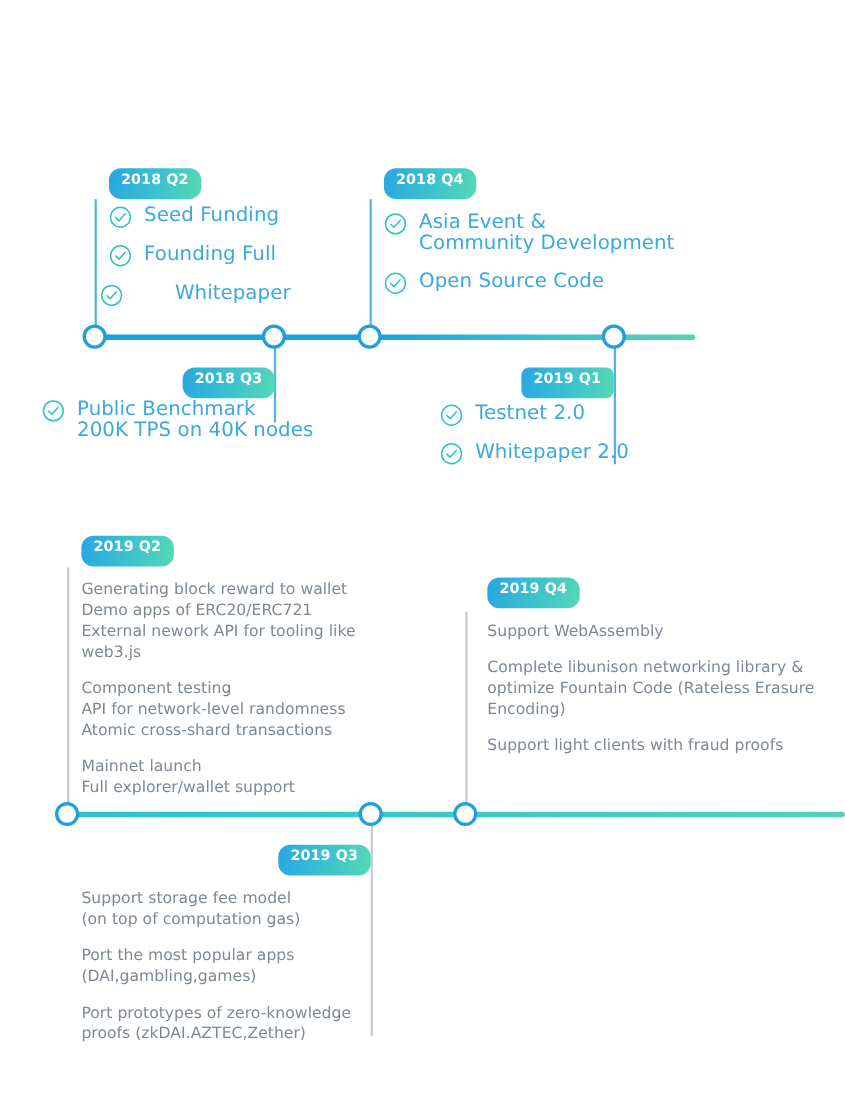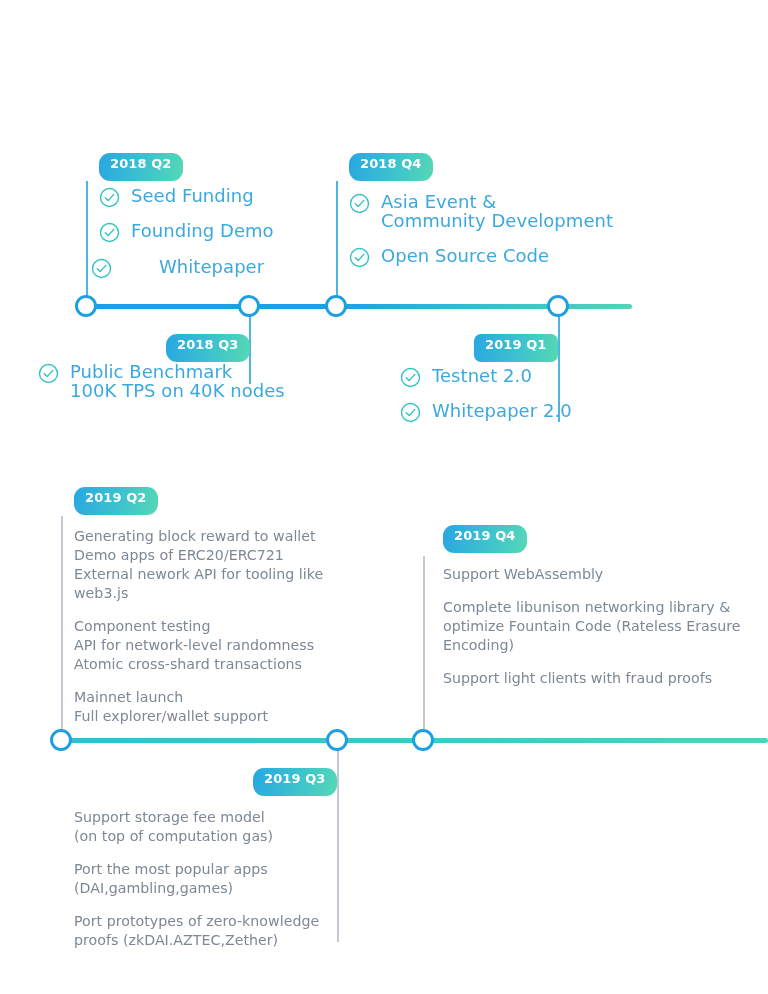--- a/index.html
+++ b/index.html
@@ -135,21 +135,21 @@
     <span class="check-label">Seed Funding</span>
   </div>
 
   <div class="checkitem" style="left:99px; top:221px;">
     <span class="check-icon">
       <svg width="21" height="21" viewBox="0 0 21 21">
         <circle cx="10.5" cy="10.5" r="9" fill="none" stroke="#2ec3c2" stroke-width="1.4"></circle>
         <polyline points="6.3,10.8 9.2,13.6 14.8,7.4" fill="none" stroke="#2ec3c2" stroke-width="1.4" stroke-linecap="round" stroke-linejoin="round"></polyline>
       </svg>
     </span>
-    <span class="check-label">Founding Demo</span>
+    <span class="check-label">Founding Full</span>
   </div>
 
   <div class="checkitem" style="left:91px; top:257px;gap:36px;">
     <span class="check-icon">
       <svg width="21" height="21" viewBox="0 0 21 21">
         <circle cx="10.5" cy="10.5" r="9" fill="none" stroke="#2ec3c2" stroke-width="1.4"></circle>
         <polyline points="6.3,10.8 9.2,13.6 14.8,7.4" fill="none" stroke="#2ec3c2" stroke-width="1.4" stroke-linecap="round" stroke-linejoin="round"></polyline>
       </svg>
     </span>
     <span class="check-label">Whitepaper</span>
@@ -181,21 +181,21 @@
   <div class="badge" style="left:166px; top:334px;">2018 Q3</div>
 
   <div class="checkitem" style="left:38px; top:362px;">
     <span class="check-icon">
       <svg width="21" height="21" viewBox="0 0 21 21">
         <circle cx="10.5" cy="10.5" r="9" fill="none" stroke="#2ec3c2" stroke-width="1.4"></circle>
         <polyline points="6.3,10.8 9.2,13.6 14.8,7.4" fill="none" stroke="#2ec3c2" stroke-width="1.4" stroke-linecap="round" stroke-linejoin="round"></polyline>
       </svg>
     </span>
     <span class="check-label">Public Benchmark
-100K TPS on 40K nodes</span>
+200K TPS on 40K nodes</span>
   </div>
 
   <div class="badge" style="left:474px; top:334px;border-radius:7px;">2019 Q1</div>
 
   <div class="checkitem" style="left:400px; top:366px;">
     <span class="check-icon">
       <svg width="21" height="21" viewBox="0 0 21 21">
         <circle cx="10.5" cy="10.5" r="9" fill="none" stroke="#2ec3c2" stroke-width="1.4"></circle>
         <polyline points="6.3,10.8 9.2,13.6 14.8,7.4" fill="none" stroke="#2ec3c2" stroke-width="1.4" stroke-linecap="round" stroke-linejoin="round"></polyline>
       </svg>

